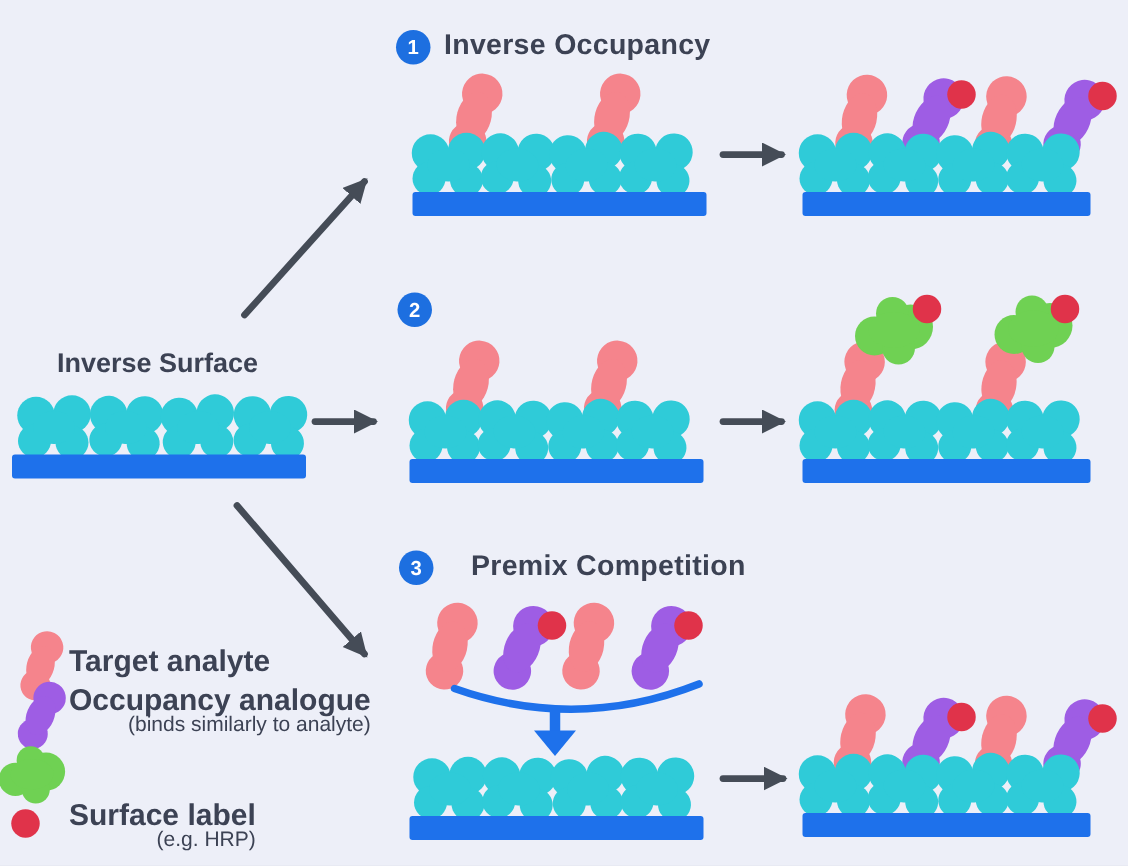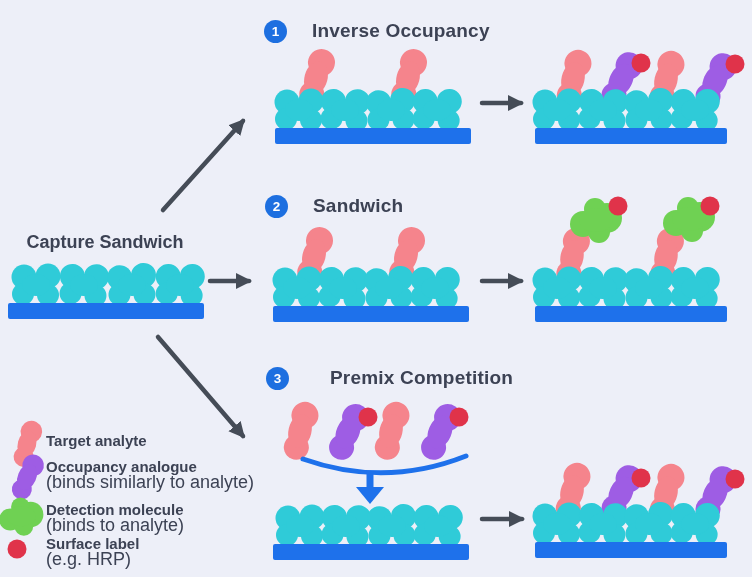--- a/index.html
+++ b/index.html
@@ -10,24 +10,24 @@
     font-family:"Liberation Sans",sans-serif;
   }
   .abs{position:absolute;}
   svg.canvas{position:absolute;left:0;top:0;}
   .badge{
     width:23px;height:23px;border-radius:50%;
     background:var(--c-badge,#1d6fe0);color:#fff;
     font-weight:bold;font-size:13.5px;
     display:flex;align-items:center;justify-content:center;
   }
-  .title{font-weight:bold;font-size:19px;letter-spacing:.2px;line-height:22px;white-space:nowrap;margin-left:16px;}
+  .title{font-weight:bold;font-size:19px;letter-spacing:.2px;line-height:22px;white-space:nowrap;}
   .cap-label{font-weight:bold;font-size:18px;text-align:center;white-space:nowrap;}
-  .legend-name{font-weight:bold;font-size:15px;line-height:16px;white-space:nowrap;}
-  .legend-note{font-size:18px;line-height:15px;white-space:nowrap;}
+  .legend-name{font-weight:bold;font-size:20px;line-height:16px;white-space:nowrap;}
+  .legend-note{font-size:14px;line-height:15px;white-space:nowrap;text-align:right;}
   .f-cap{fill:var(--c-capture,#2fcbd8);}
   .f-an{fill:var(--c-analyte,#f5848c);}
   .f-ag{fill:var(--c-analogue,#9e5de4);}
   .f-dm{fill:var(--c-detection,#6fd153);}
   .f-en{fill:var(--c-enzyme,#e0334a);}
   .f-bar{fill:var(--c-surface,#1e71eb);}
   .f-arrow{fill:var(--c-arrow,#454c57);}
   .s-arrow{stroke:var(--c-arrow,#454c57);stroke-width:4.5;fill:none;stroke-linecap:round;}
   .s-blue{stroke:var(--c-surface,#1e71eb);fill:none;}
 </style>
@@ -169,38 +169,33 @@
   </svg>
 
   <div class="abs badge" style="left:264px;top:20px">
     <span>1</span>
   </div>
   <div class="abs title" style="left:296px;top:20px">Inverse Occupancy</div>
 
   <div class="abs badge" style="left:265px;top:195px">
     <span>2</span>
   </div>
-  <div class="abs title" style="left:297px;top:195px">Sandwich</div>
 
   <div class="abs badge" style="left:266px;top:367px">
     <span>3</span>
   </div>
   <div class="abs title" style="left:314px;top:367px">Premix Competition</div>
 
-  <div class="abs cap-label" style="left:10px;top:232px;width:190px">Capture Sandwich</div>
+  <div class="abs cap-label" style="left:10px;top:232px;width:190px">Inverse Surface</div>
 
   <div class="abs" style="left:46px;top:433px">
     <div class="legend-name">Target analyte</div>
   </div>
   <div class="abs" style="left:46px;top:459px">
     <div class="legend-name">Occupancy analogue</div>
     <div class="legend-note">(binds similarly to analyte)</div>
   </div>
-  <div class="abs" style="left:46px;top:502px">
-    <div class="legend-name">Detection molecule</div>
-    <div class="legend-note">(binds to analyte)</div>
-  </div>
   <div class="abs" style="left:46px;top:536px">
     <div class="legend-name">Surface label</div>
     <div class="legend-note">(e.g. HRP)</div>
   </div>
 
 </div>
 
 </body></html>

